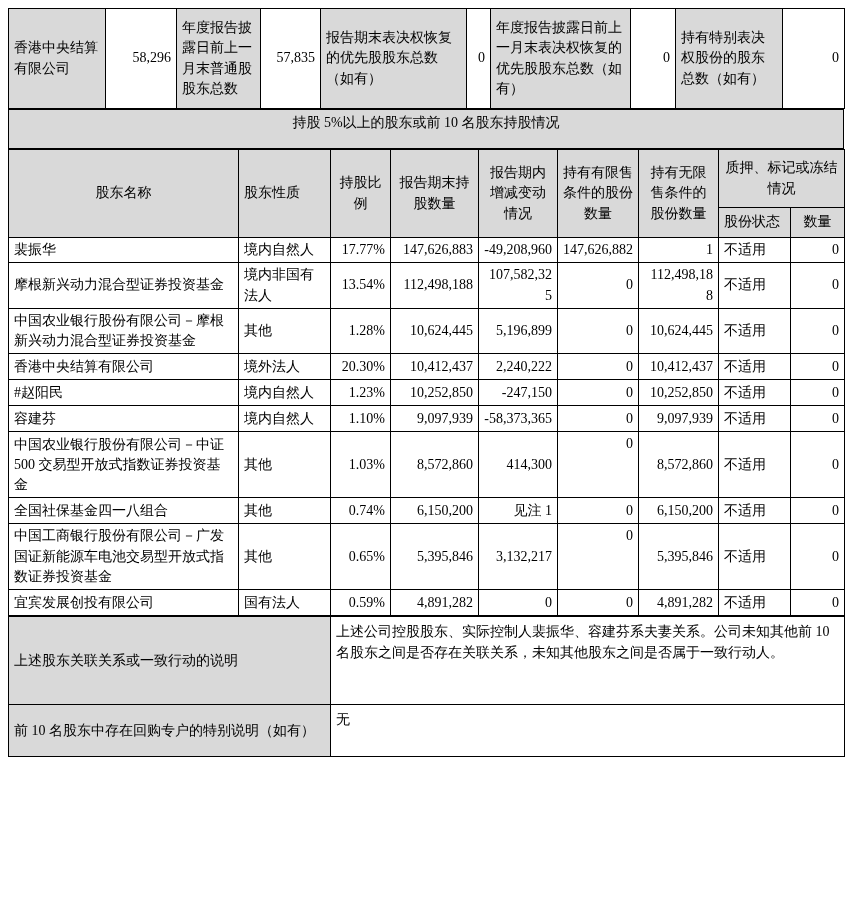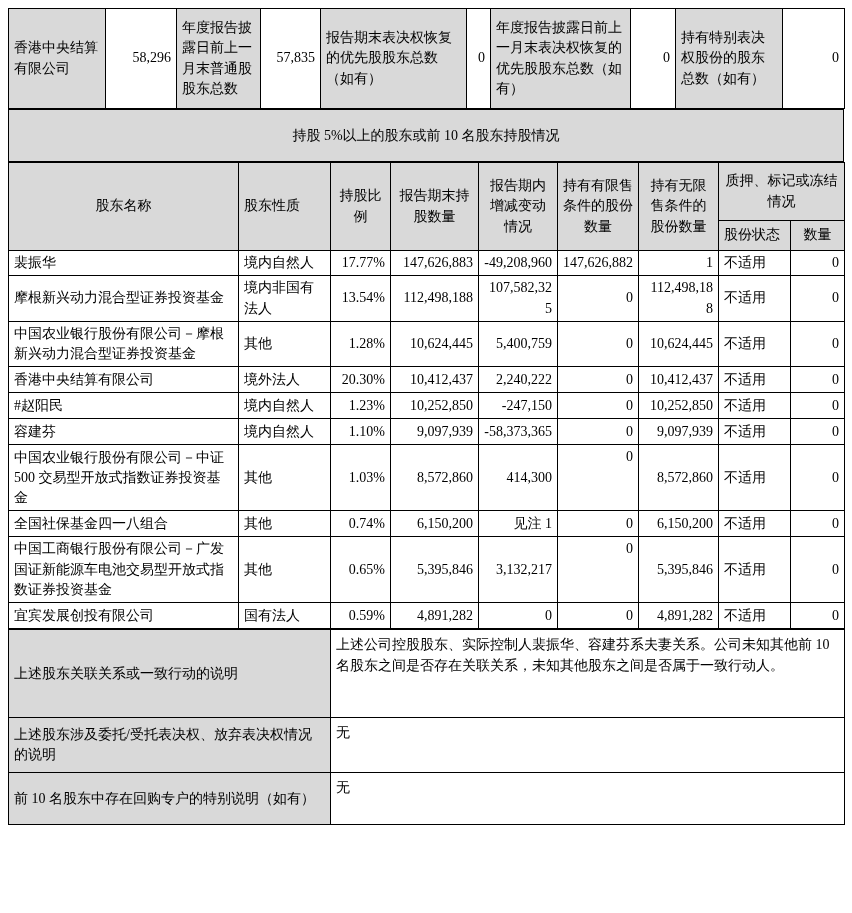--- a/index.html
+++ b/index.html
@@ -9,21 +9,21 @@
     font-size:14px;line-height:1.45;
   }
   .doc{position:absolute;left:8px;top:8px;width:836px;}
   table{border-collapse:collapse;table-layout:fixed;width:836px;}
   td{border:1px solid #000;padding:2px 5px;vertical-align:middle;
      word-break:break-all;overflow:hidden;font-weight:normal;}
   .gray{background:#d9d9d9;}
   .num{text-align:right;}
   .ctr{text-align:center;}
   .vtop{vertical-align:top;}
-  .band-cell{text-align:center;vertical-align:top;padding-top:16px;height:33px;}
+  .band-cell{text-align:center;vertical-align:top;padding-top:3px;height:33px;}
   .note-content{vertical-align:top;padding-top:5px;}
   .summary-row td{vertical-align:middle;}
 </style>
 </head>
 <body>
 
 <div class="doc">
 
   <table>
     <colgroup>
@@ -110,21 +110,21 @@
       <td class="num">0</td>
       <td class="num">112,498,188</td>
       <td>不适用</td>
       <td class="num">0</td>
     </tr>
     <tr style="height:42px">
       <td>中国农业银行股份有限公司－摩根新兴动力混合型证券投资基金</td>
       <td>其他</td>
       <td class="num">1.28%</td>
       <td class="num">10,624,445</td>
-      <td class="num">5,400,759</td>
+      <td class="num">5,196,899</td>
       <td class="num">0</td>
       <td class="num">10,624,445</td>
       <td>不适用</td>
       <td class="num">0</td>
     </tr>
     <tr style="height:26px">
       <td>香港中央结算有限公司</td>
       <td>境外法人</td>
       <td class="num">20.30%</td>
       <td class="num">10,412,437</td>
@@ -206,24 +206,20 @@
   <table>
     <colgroup>
         <col style="width:322px">
         <col style="width:514px">
       </colgroup>
     <tbody>
     <tr style="height:88px">
       <td class="gray">上述股东关联关系或一致行动的说明</td>
       <td class="note-content">上述公司控股股东、实际控制人裴振华、容建芬系夫妻关系。公司未知其他前 10 名股东之间是否存在关联关系，未知其他股东之间是否属于一致行动人。</td>
     </tr>
-    <tr style="height:55px">
-      <td class="gray">上述股东涉及委托/受托表决权、放弃表决权情况的说明</td>
-      <td class="note-content">无</td>
-    </tr>
     <tr style="height:52px">
       <td class="gray">前 10 名股东中存在回购专户的特别说明（如有）</td>
       <td class="note-content">无</td>
     </tr>
   </tbody>
     </table>
 
 </div>
 
 </body></html>

